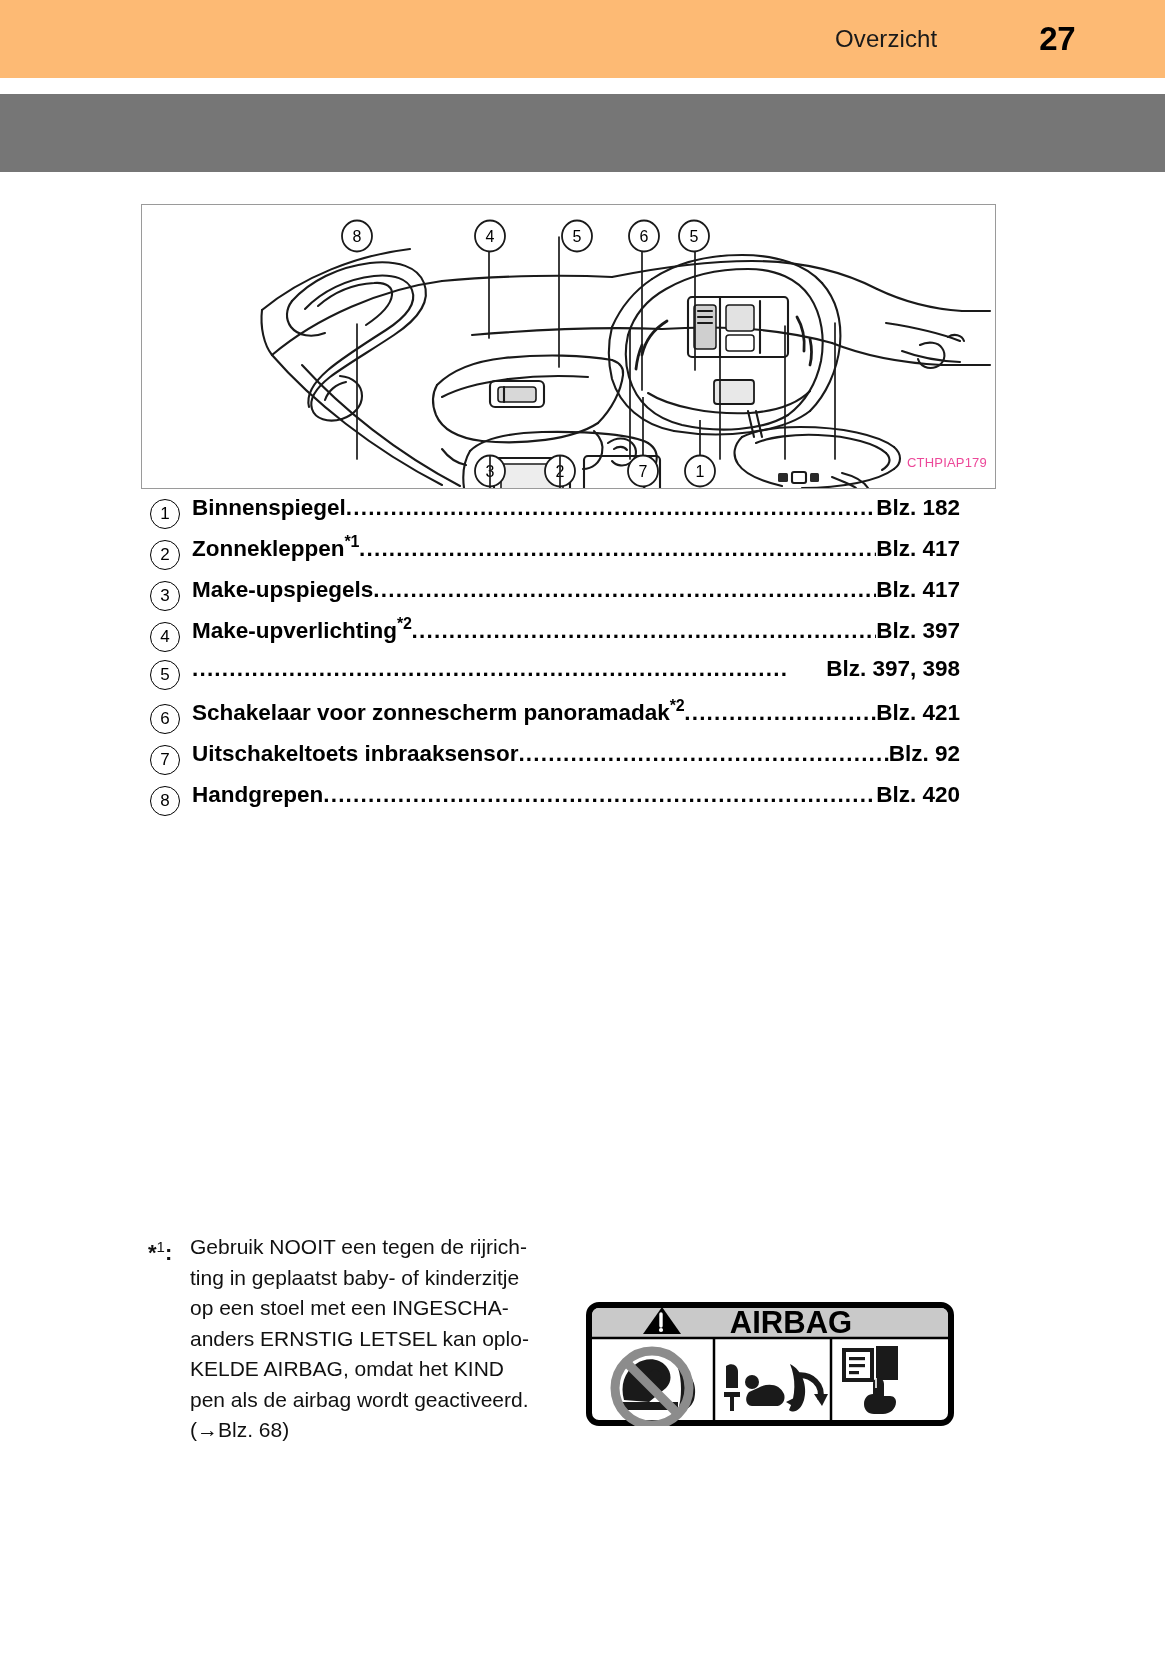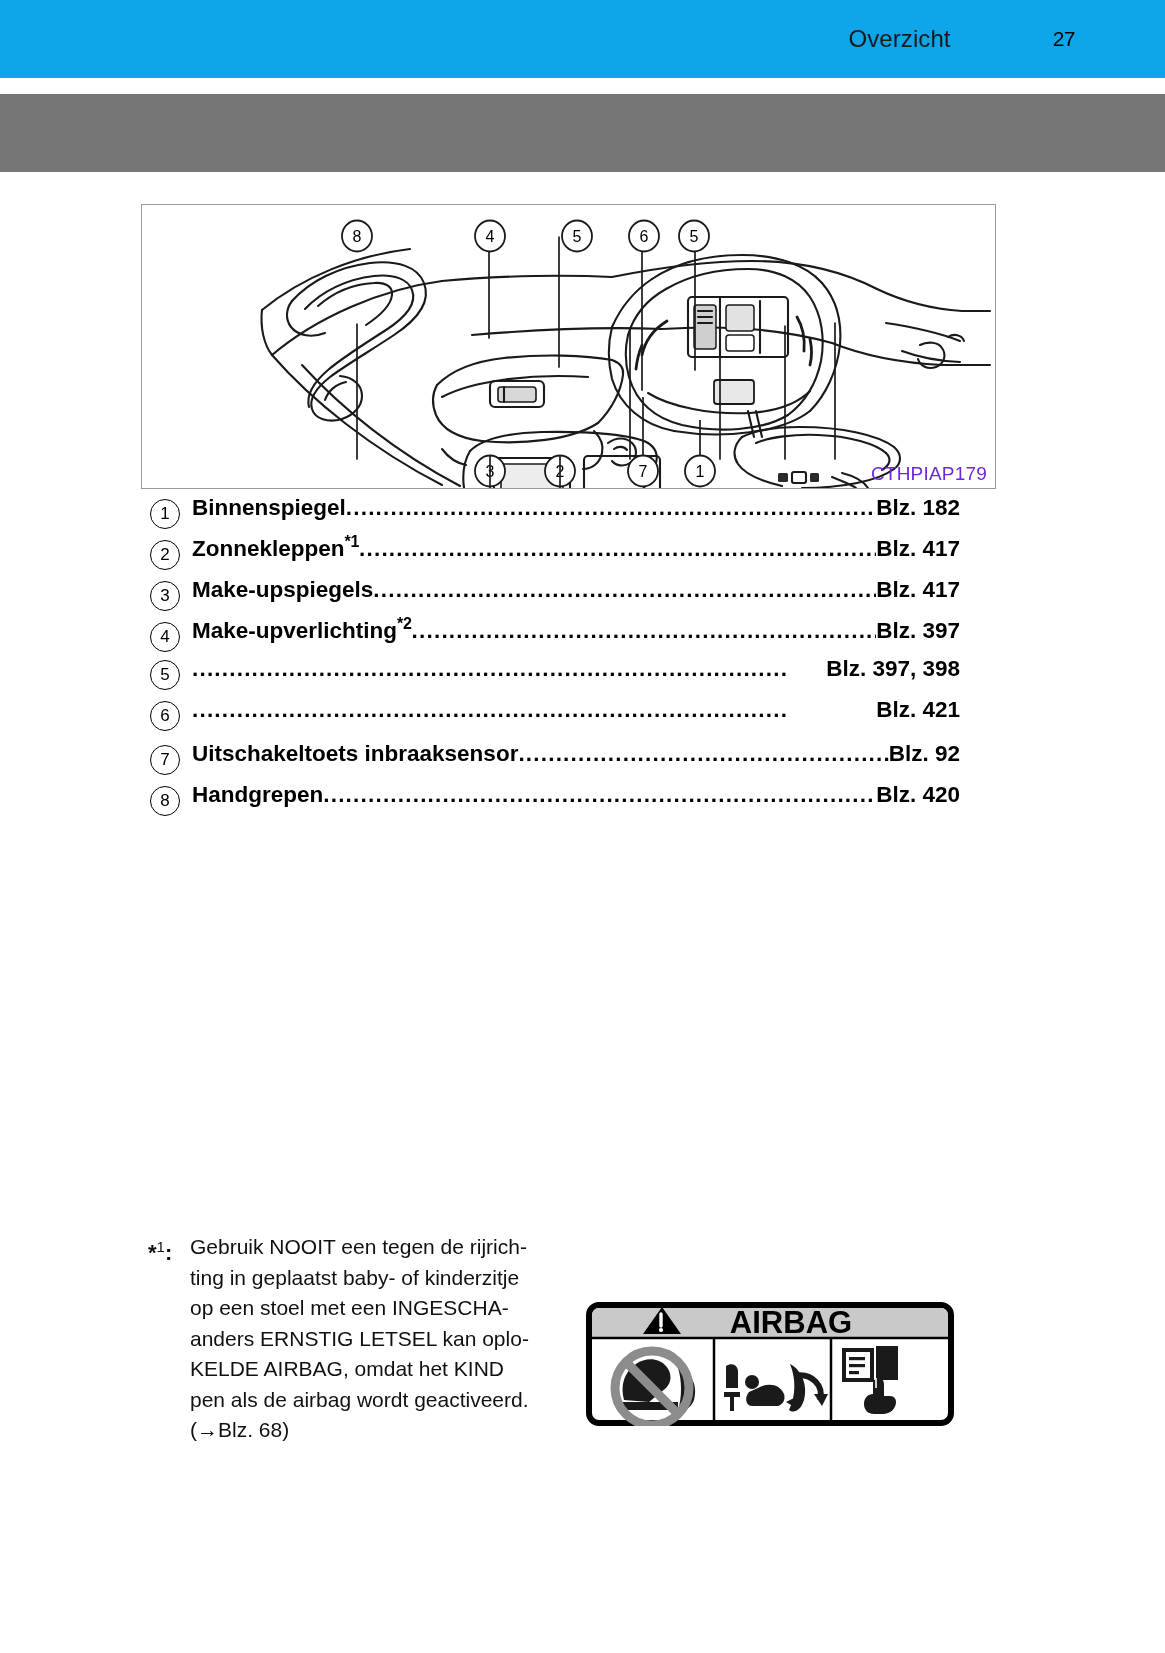--- a/index.html
+++ b/index.html
@@ -11,34 +11,34 @@
     font-family: "Liberation Sans", sans-serif;
     position: relative;
     overflow: hidden;
   }
 
   
   .page-header {
     position: absolute;
     left: 0; top: 0;
     width: 1165px; height: 78px;
-    background: #0ea5e9;
+    background: #fdba74;
     display: flex;
     align-items: center;
     justify-content: flex-end;
   }
   .header-title {
     font-size: 24px;
     color: #1a1a1a;
     letter-spacing: .1px;
     margin-right: 102px;
   }
   .header-pageno {
-    font-size: 21px;
-    font-weight: normal;
+    font-size: 33px;
+    font-weight: bold;
     color: #000;
     margin-right: 90px;
     letter-spacing: -.5px;
   }
   .header-band {
     position: absolute;
     left: 0; top: 94px;
     width: 1165px; height: 78px;
     background: #767676;
   }
@@ -47,23 +47,23 @@
   .figure-box {
     position: absolute;
     left: 141px; top: 204px;
     width: 855px; height: 285px;
     border: 1px solid #9a9a9a;
     background: #fff;
   }
   .figure-svg { position:absolute; left:0; top:0; }
   .figure-code {
     position: absolute;
-    right: 8px; bottom: 3px;
-    font-size: 19px;
-    color: #6d28d9;
+    right: 8px; bottom: 18px;
+    font-size: 13px;
+    color: #ec4899;
     letter-spacing: .2px;
   }
 
   
   .index-list {
     position: absolute;
     left: 150px; top: 492px;
     width: 810px;
   }
   .index-row {
@@ -358,20 +358,21 @@
   </div>
 
   <div class="index-row">
     <span class="idx-num">5</span>
     <span class="idx-leader">................................................................................</span>
     <span class="idx-page">Blz. 397, 398</span>
   </div>
 
   <div class="index-row">
     <span class="idx-num">6</span>
+    <span class="idx-label"><span>Schakelaar voor zonnescherm panoramadak</span><sup>*2</sup></span>
     <span class="idx-leader">................................................................................</span>
     <span class="idx-page">Blz. 421</span>
   </div>
 
   <div class="index-row">
     <span class="idx-num">7</span>
     <span class="idx-label"><span>Uitschakeltoets inbraaksensor</span><sup></sup></span>
     <span class="idx-leader">................................................................................</span>
     <span class="idx-page">Blz. 92</span>
   </div>

